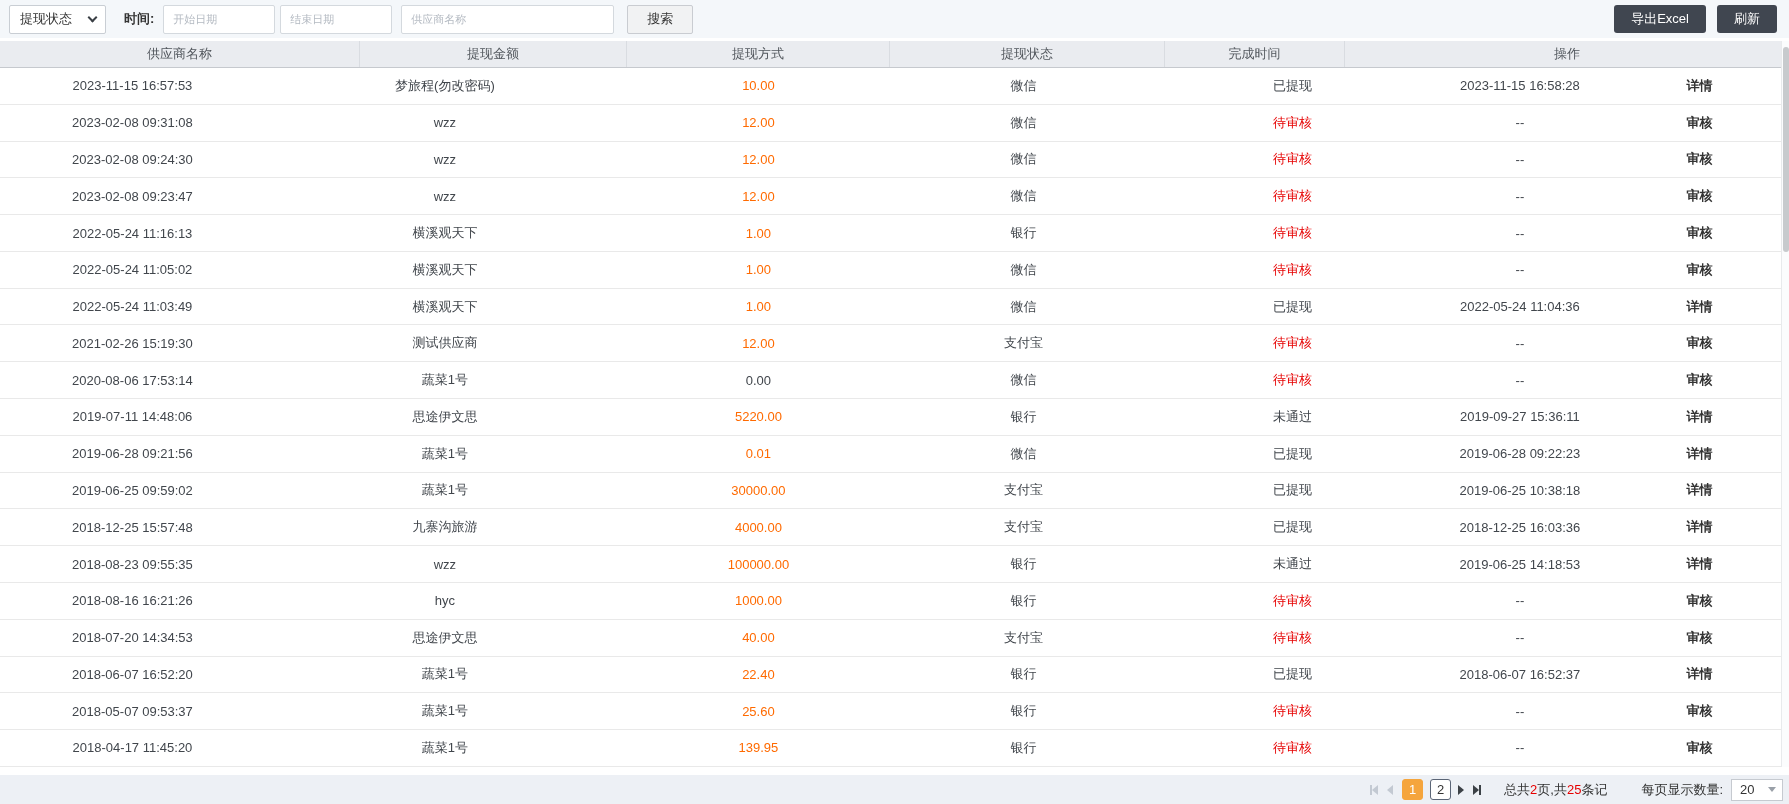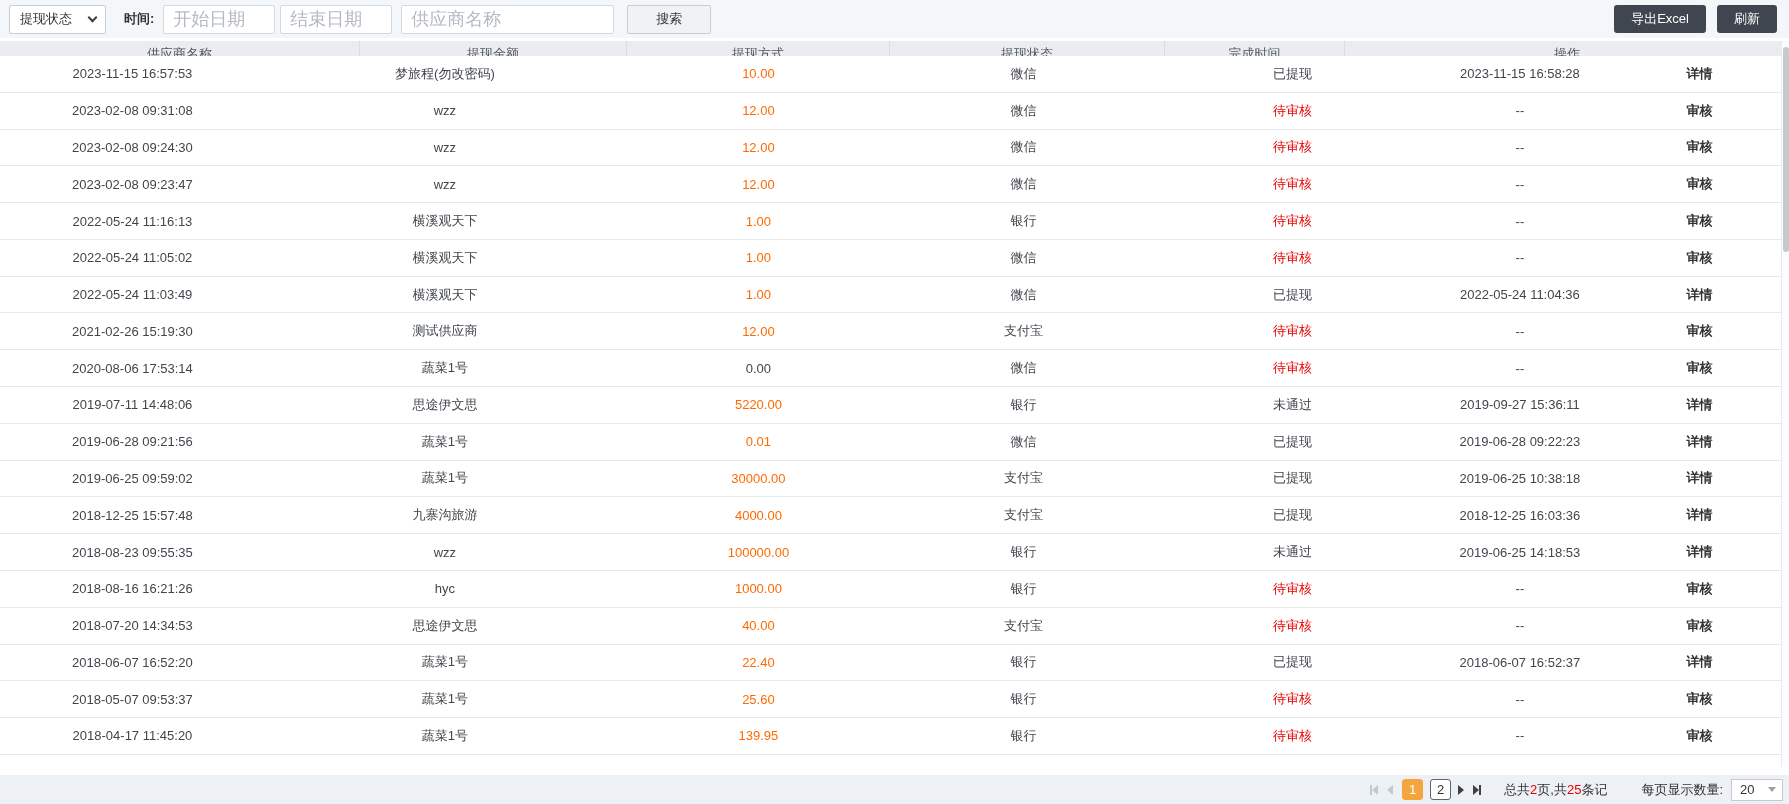--- a/index.html
+++ b/index.html
@@ -16,46 +16,46 @@
   }
   .select{
     margin-left:9px;width:97px;height:29px;background:#fff;border:1px solid #c9ced4;border-radius:2px;
     display:flex;align-items:center;justify-content:space-between;padding:0 9px 0 10px;cursor:pointer;color:#333;
   }
   .chev{width:7px;height:7px;border-right:2px solid #3a3f45;border-bottom:2px solid #3a3f45;
     transform:rotate(45deg);margin-top:-4px;}
   .time-label{margin-left:18px;font-weight:700;color:#333;}
   .tb-input{
     height:29px;border:1px solid #d4d9de;border-radius:2px;background:#fff;padding:0 9px;
-    font-family:inherit;font-size:18px;color:#333;outline:none;
+    font-family:inherit;font-size:11px;color:#333;outline:none;
   }
   .tb-input::placeholder{color:#b4bac2;}
   .in-start{margin-left:9px;width:112px;}
   .in-end{margin-left:5px;width:112px;}
   .in-supplier{margin-left:9px;width:213px;}
   .btn-search{
-    margin-left:13px;height:29px;padding:0 28px;background:#f1f2f3;border:1px solid #c9ccd1;border-radius:2px;
+    margin-left:13px;height:29px;padding:0 19px;background:#f1f2f3;border:1px solid #c9ccd1;border-radius:2px;
     font-family:inherit;font-size:13px;color:#333;cursor:pointer;
   }
   .spacer{flex:1;}
   .btn-dark{
     height:28px;padding:0 17px;background:var(--btn-dark,#404650);border:none;border-radius:3px;
     color:#fff;font-family:inherit;font-size:13px;cursor:pointer;margin-right:11px;
   }
   .btn-refresh{margin-right:12px;}
   
   .thead{
     position:absolute;top:41px;left:0;width:100%;height:27px;background:var(--header-bg,#eaecf0);
     display:flex;border-bottom:1px solid #c6c9ce;color:#51565c;
   }
   .th{display:flex;align-items:center;justify-content:center;border-right:1px solid #d9dce1;height:100%;}
   .th:last-child{border-right:none;}
   .c0{width:14.81%;}.c1{width:20.12%;}.c2{width:14.93%;}.c3{width:14.70%;}
   .c4{width:15.37%;}.c5{width:10.06%;}.c6{flex:1;}
-  .tbody{position:absolute;top:56px;left:0;width:100%;}
+  .tbody{position:absolute;top:68px;left:0;width:100%;}
   .tr{display:flex;height:36.79px;background:#fff;border-bottom:1px solid #e9e9e9;}
   .td{display:flex;align-items:center;justify-content:center;overflow:hidden;white-space:nowrap;}
   .td.amount{color:var(--amount-orange,#ff6a00);}
   .td.amount.plain{color:#41464c;}
   .td.red{color:var(--status-red,#e60000);}
   .td.link{font-weight:700;color:#333;cursor:pointer;}
   
   .scrollbar{position:absolute;top:41px;right:0;width:8px;height:726px;border-left:1px solid #e8eaec;background:#fbfcfd;}
   .scroll-thumb{position:absolute;top:6px;left:1px;width:6px;height:205px;background:#c7cacd;border-radius:3px;}
   

